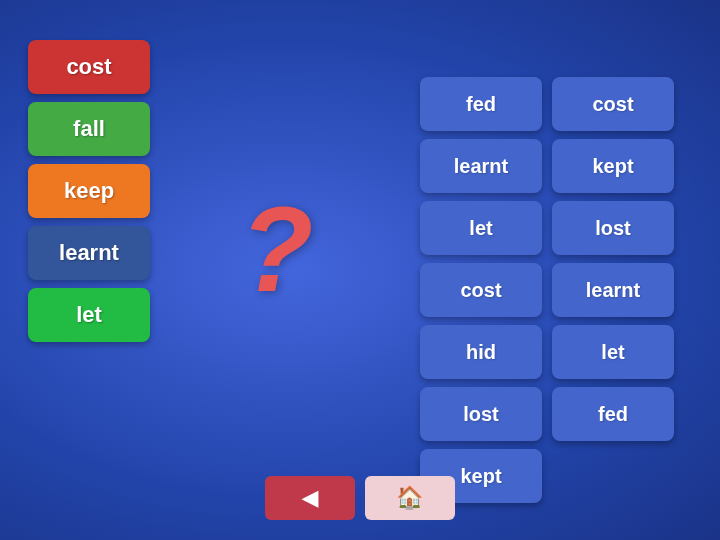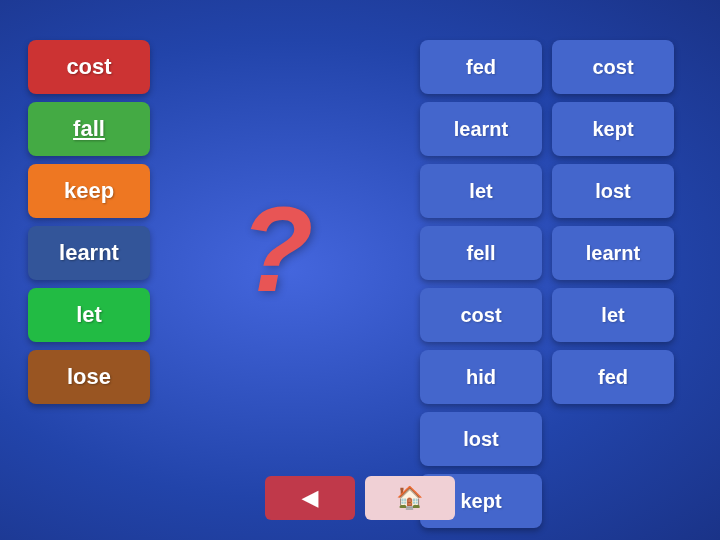--- a/index.html
+++ b/index.html
@@ -44,20 +44,21 @@
       left: 420px;
       top: 40px;
       display: flex;
       gap: 10px;
     }
 
     .right-col {
       display: flex;
       flex-direction: column;
       gap: 8px;
+      margin-top: 37px;
     }
 
     .right-btn {
       width: 122px;
       height: 54px;
       border-radius: 8px;
       border: none;
       font-size: 20px;
       font-weight: bold;
       color: white;
@@ -106,49 +107,47 @@
       background: #c0394a;
       color: white;
     }
 
     .nav-btn-home {
       background: #f0d0d5;
       color: #c0394a;
     }
 
     .color-red { background: #cc3333; }
-    .color-green { background: #44aa44; text-decoration: underline; }
+    .color-green { background: #44aa44; }
     .color-blue { background: #3377bb; }
     .color-teal { background: #229999; }
     .color-orange { background: #ee7722; }
     .color-dark-blue { background: #335599; }
     .color-bright-green { background: #22bb44; }
     .color-brown { background: #995522; }
   </style>
 </head>
 <body>
 
 <div class="left-column">
 
 <button class="left-btn color-red">cost</button>
     <button class="left-btn color-green">fall</button>
     <button class="left-btn color-orange">keep</button>
     <button class="left-btn color-dark-blue">learnt</button>
     <button class="left-btn color-bright-green">let</button>
-    <button class="left-btn color-brown">lose</button>
   </div>
 
 <div class="question-mark">?</div>
 
 <div class="right-section">
   <div class="right-col" id="right-col-1">
       <button class="right-btn">fed</button>
       <button class="right-btn">learnt</button>
       <button class="right-btn">let</button>
-      <button class="right-btn">fell</button>
       <button class="right-btn">cost</button>
       <button class="right-btn">hid</button>
       <button class="right-btn">lost</button>
       <button class="right-btn">kept</button>
     </div>
   <div class="right-col" id="right-col-2">
       <button class="right-btn">cost</button>
       <button class="right-btn">kept</button>
       <button class="right-btn">lost</button>
       <button class="right-btn">learnt</button>

